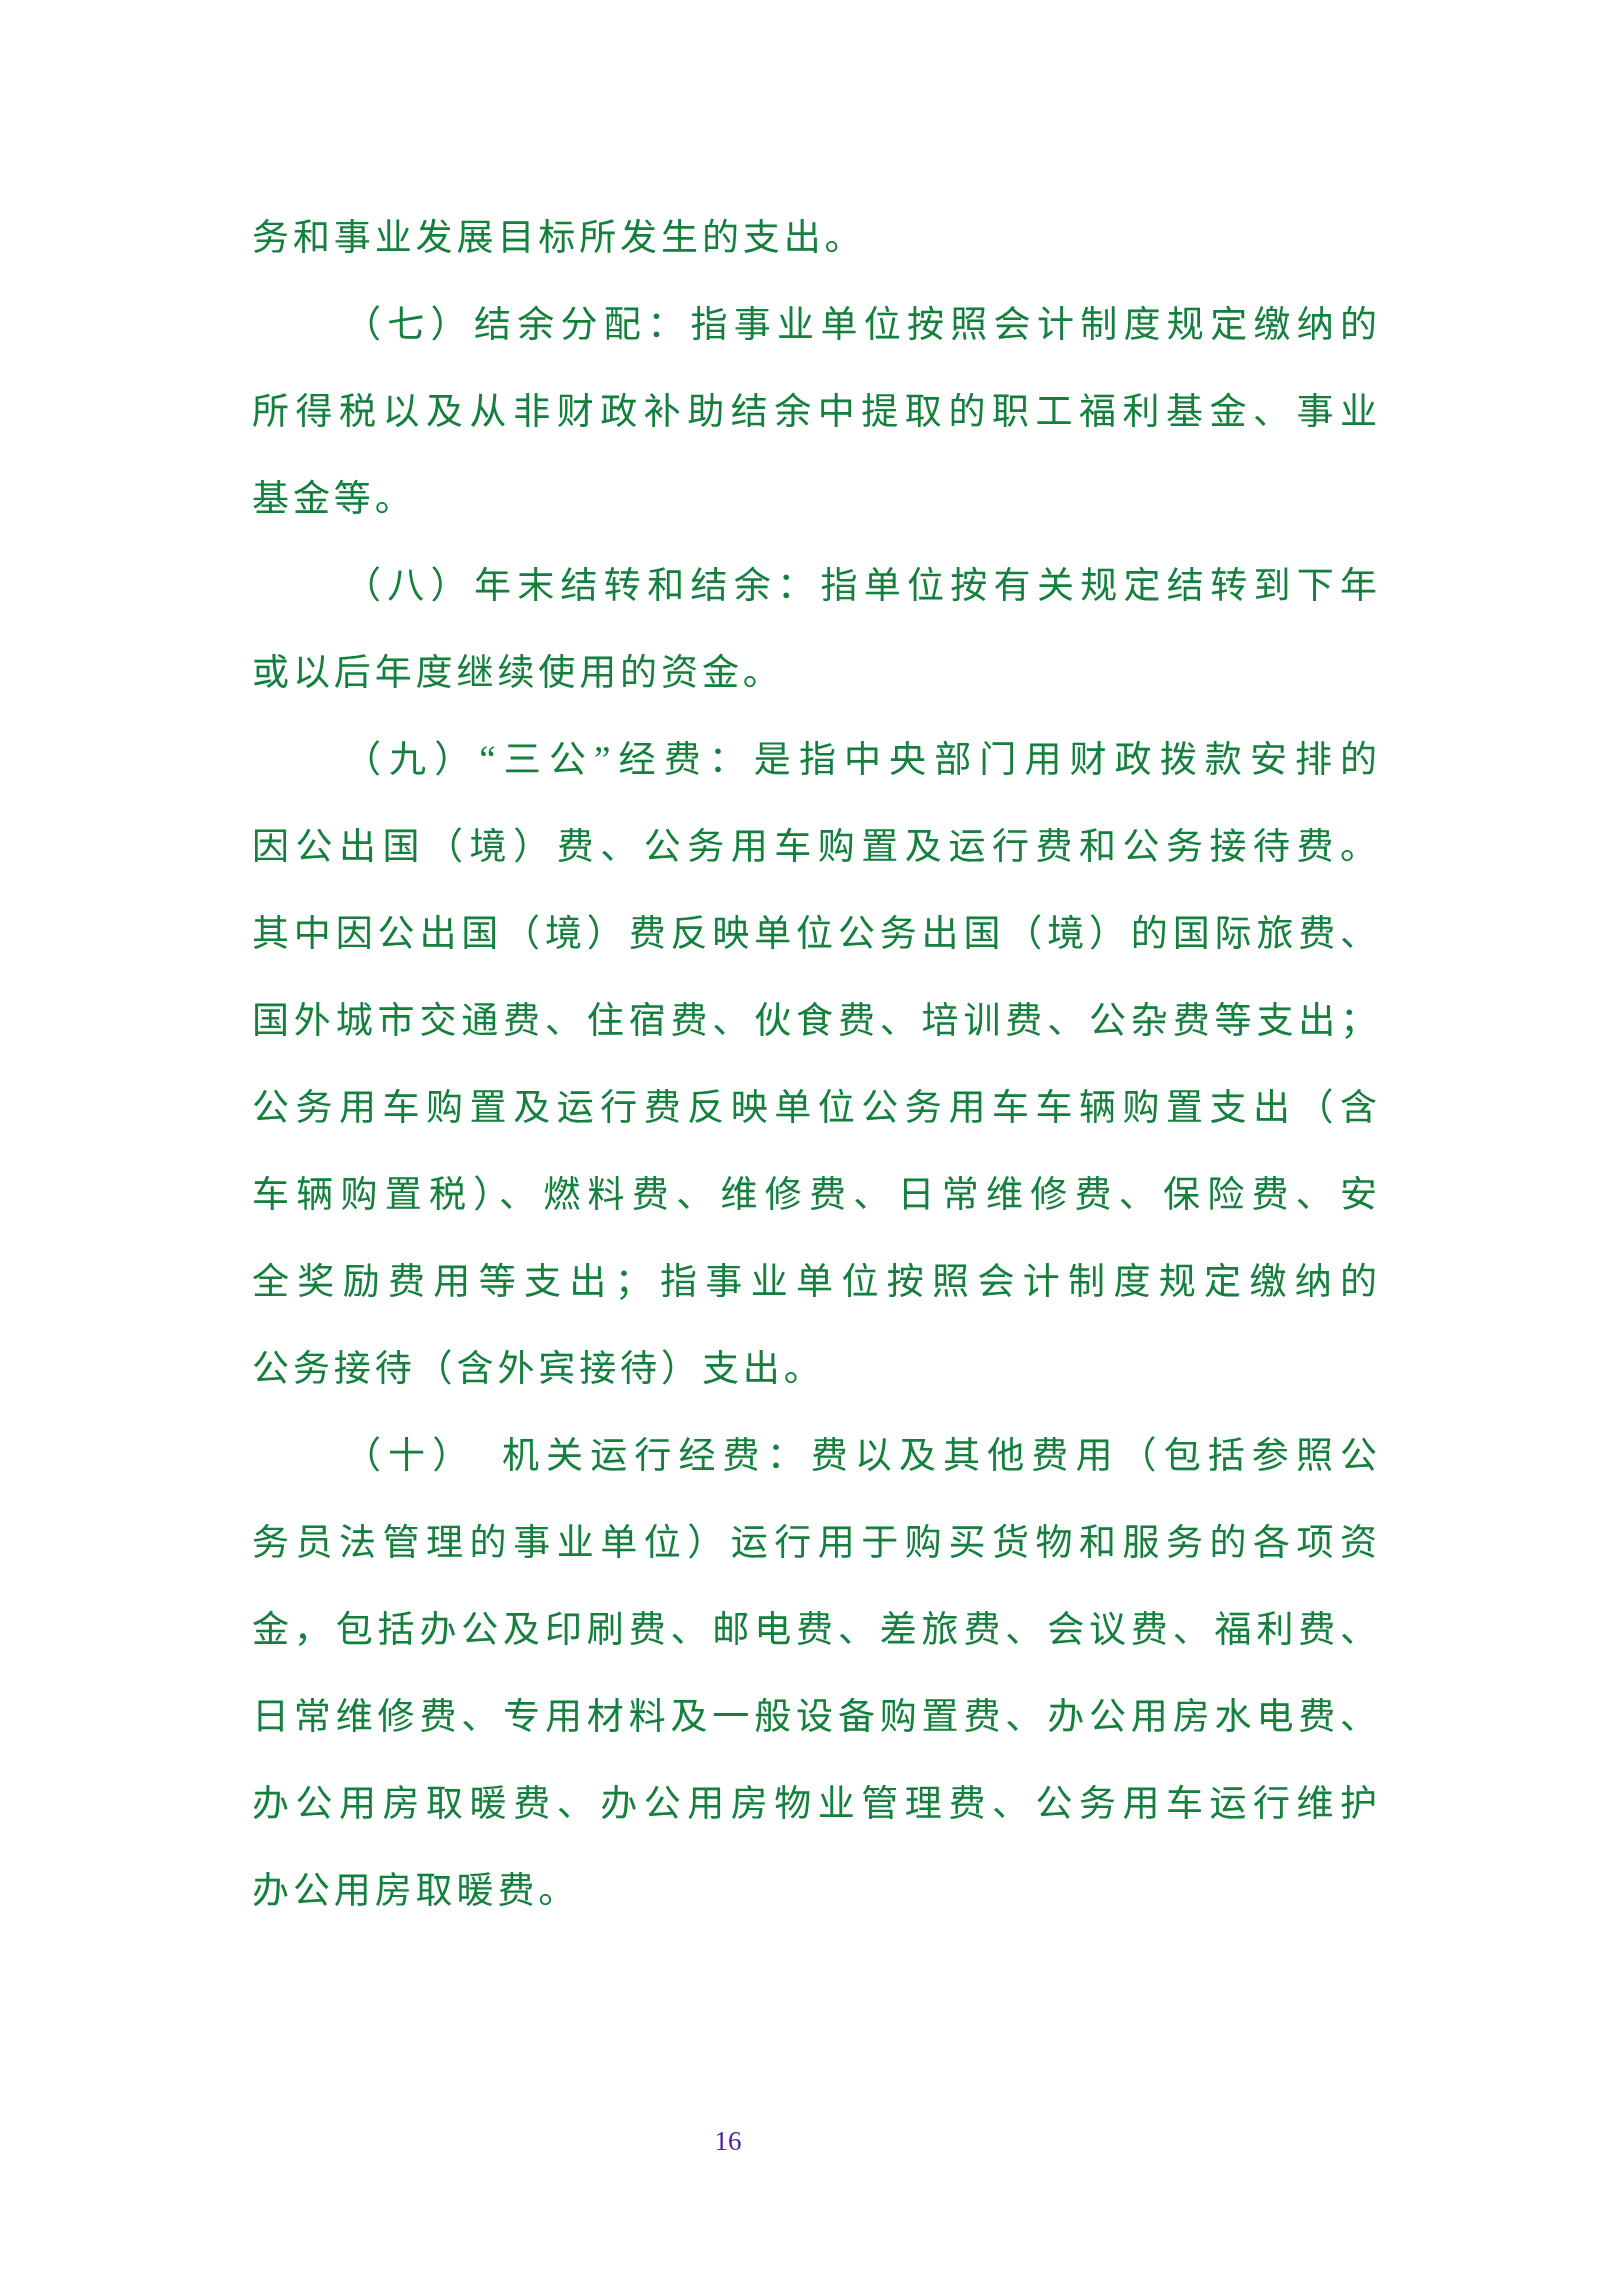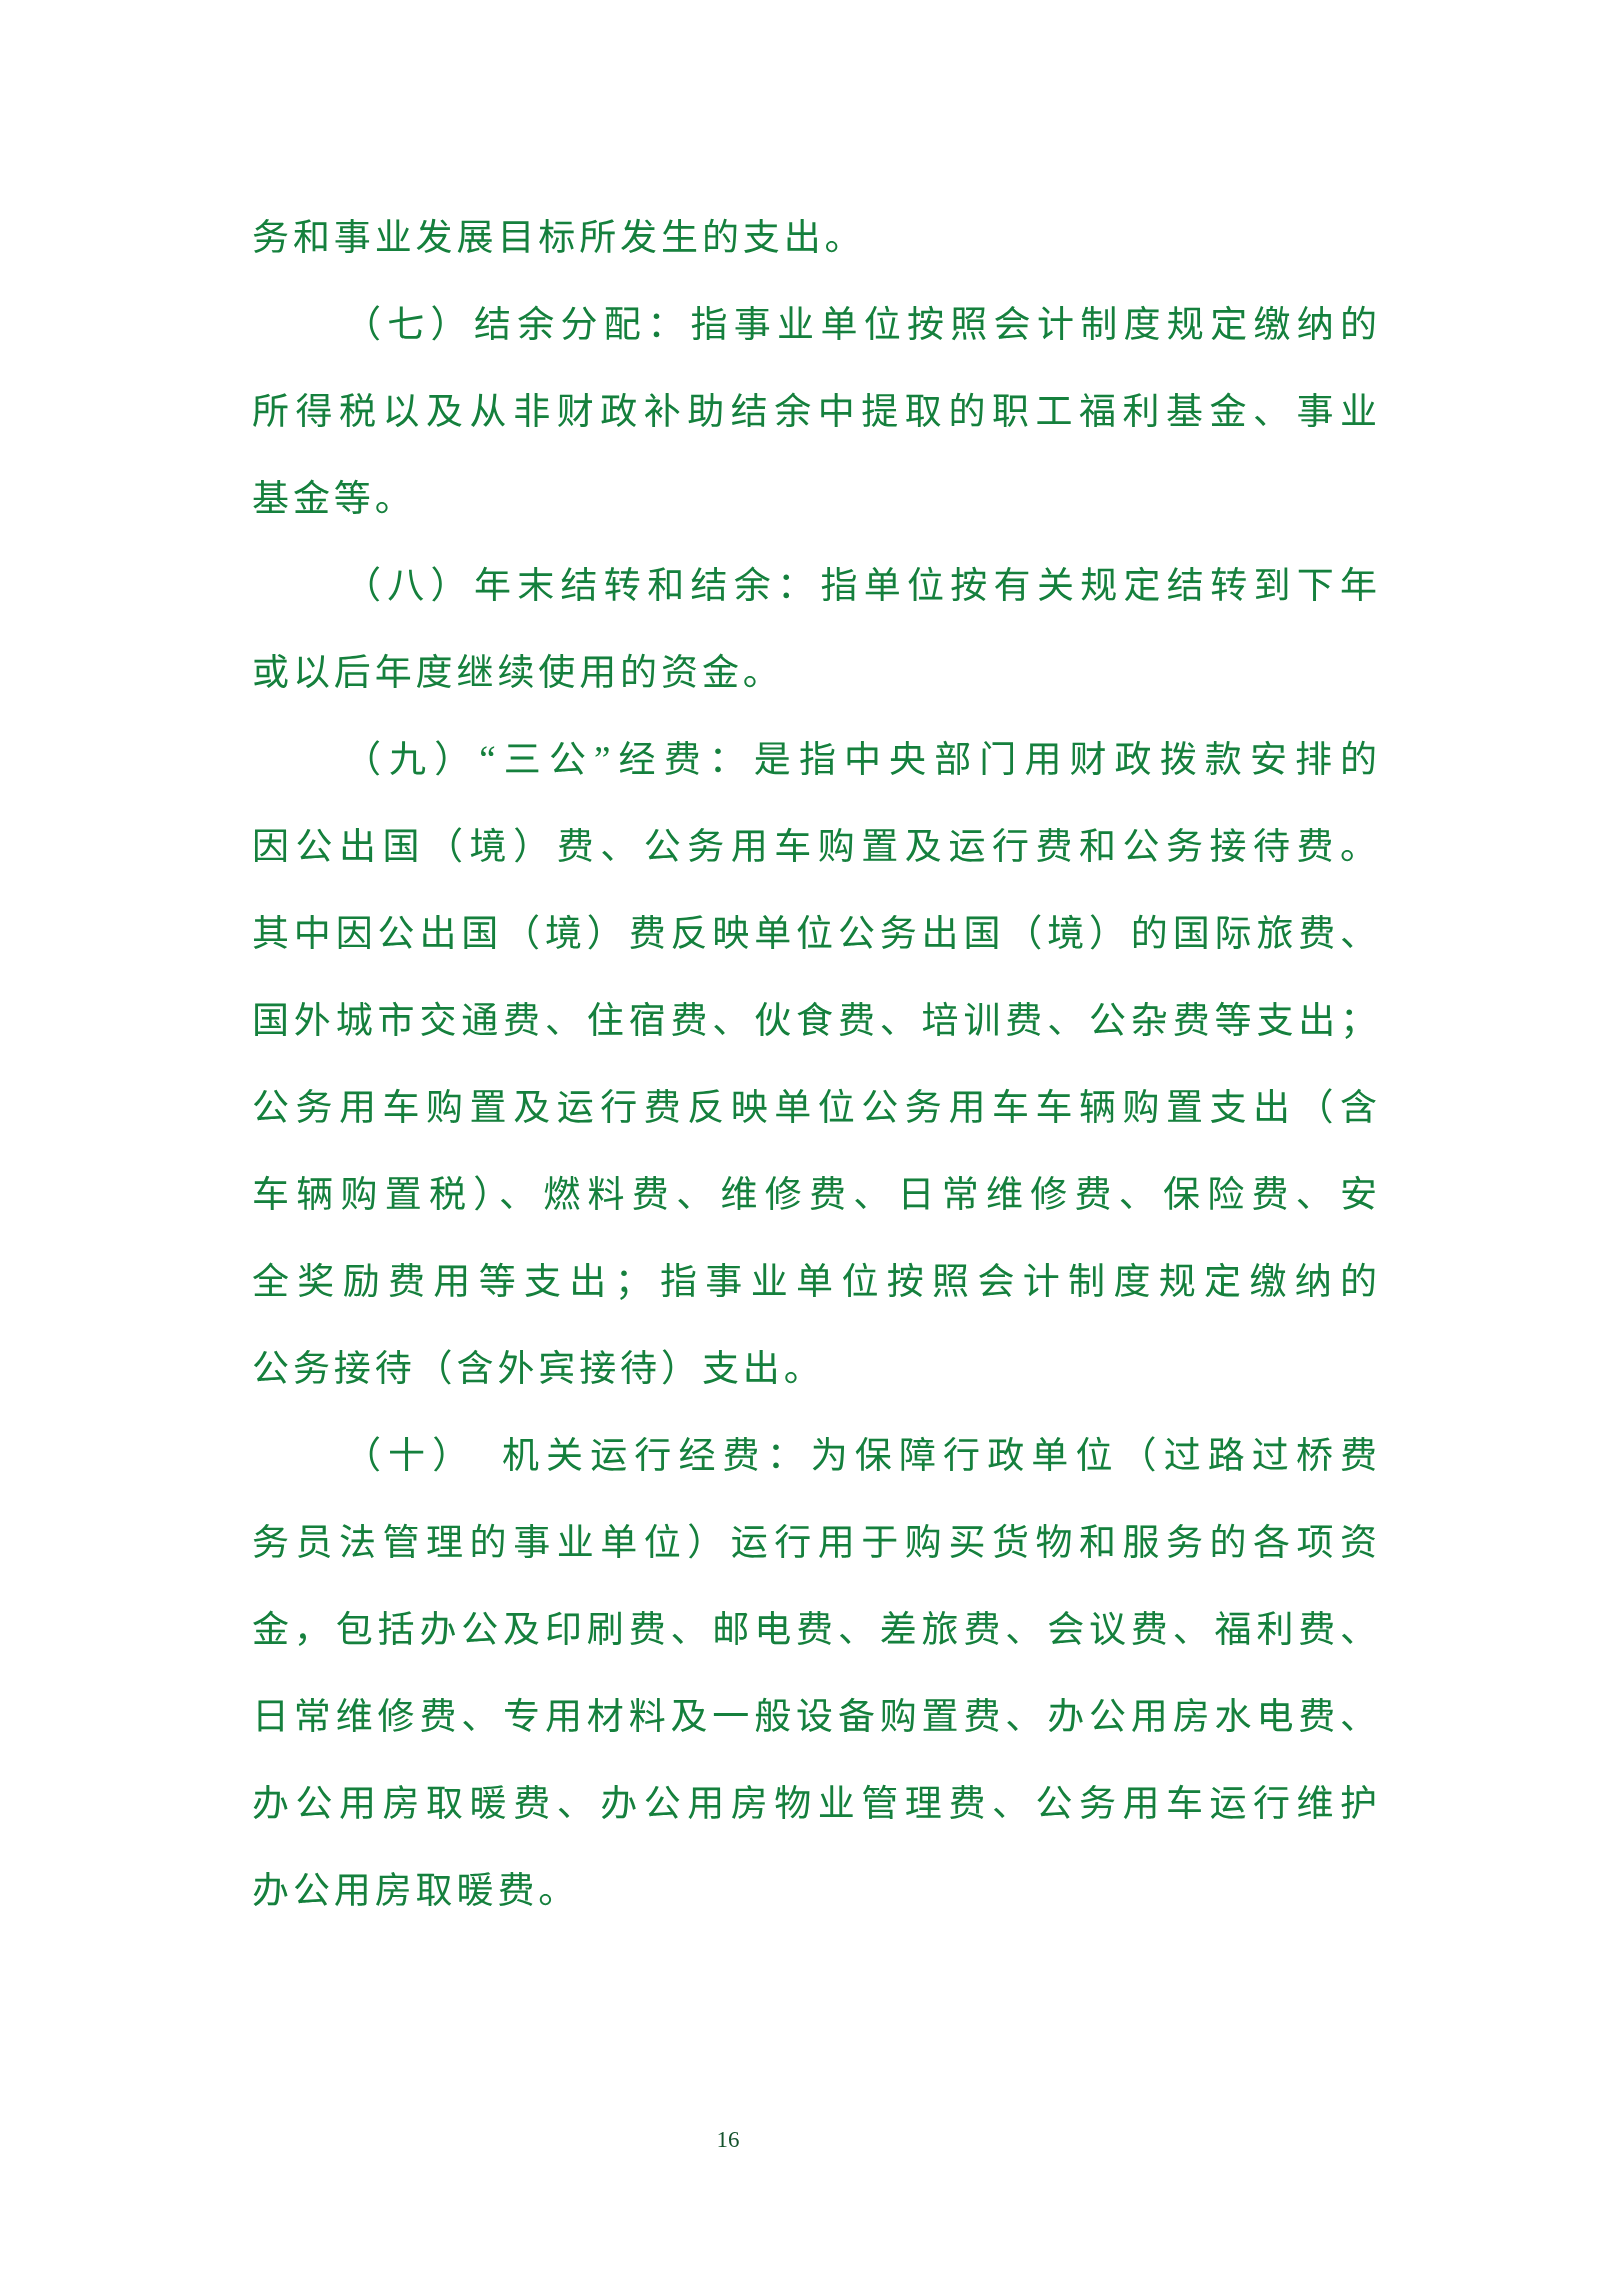--- a/index.html
+++ b/index.html
@@ -42,23 +42,23 @@
   
   .line.para-end {
     text-align: left;
   }
   .footer {
     position: absolute;
     top: 2128px;
     left: 0;
     width: 1456px;
     text-align: center;
-    font-size: 23px;
+    font-size: 27px;
     line-height: 1;
-    color: #14532d;
+    color: #4c1d95;
   }
 </style>
 </head>
 <body>
 
 <div class="page">
   <div class="text-block">
     <div class="line para-end">务和事业发展目标所发生的支出。</div>
     <div class="line fill indent">（七）结余分配：指事业单位按照会计制度规定缴纳的</div>
     <div class="line fill">所得税以及从非财政补助结余中提取的职工福利基金、事业</div>
@@ -66,21 +66,21 @@
     <div class="line fill indent">（八）年末结转和结余：指单位按有关规定结转到下年</div>
     <div class="line para-end">或以后年度继续使用的资金。</div>
     <div class="line fill indent">（九）“三公”经费：是指中央部门用财政拨款安排的</div>
     <div class="line fill">因公出国（境）费、公务用车购置及运行费和公务接待费。</div>
     <div class="line fill">其中因公出国（境）费反映单位公务出国（境）的国际旅费、</div>
     <div class="line fill">国外城市交通费、住宿费、伙食费、培训费、公杂费等支出；</div>
     <div class="line fill">公务用车购置及运行费反映单位公务用车车辆购置支出（含</div>
     <div class="line fill">车辆购置税）、燃料费、维修费、日常维修费、保险费、安</div>
     <div class="line fill">全奖励费用等支出；指事业单位按照会计制度规定缴纳的</div>
     <div class="line para-end">公务接待（含外宾接待）支出。</div>
-    <div class="line fill indent">（十）　机关运行经费：为保障行政单位（过路过桥费</div>
+    <div class="line fill indent">（十）　机关运行经费：费以及其他费用（包括参照公</div>
     <div class="line fill">务员法管理的事业单位）运行用于购买货物和服务的各项资</div>
     <div class="line fill">金，包括办公及印刷费、邮电费、差旅费、会议费、福利费、</div>
     <div class="line fill">日常维修费、专用材料及一般设备购置费、办公用房水电费、</div>
     <div class="line fill">办公用房取暖费、办公用房物业管理费、公务用车运行维护</div>
     <div class="line para-end">办公用房取暖费。</div>
   </div>
 
   <div class="footer">16</div>
 </div>
 

